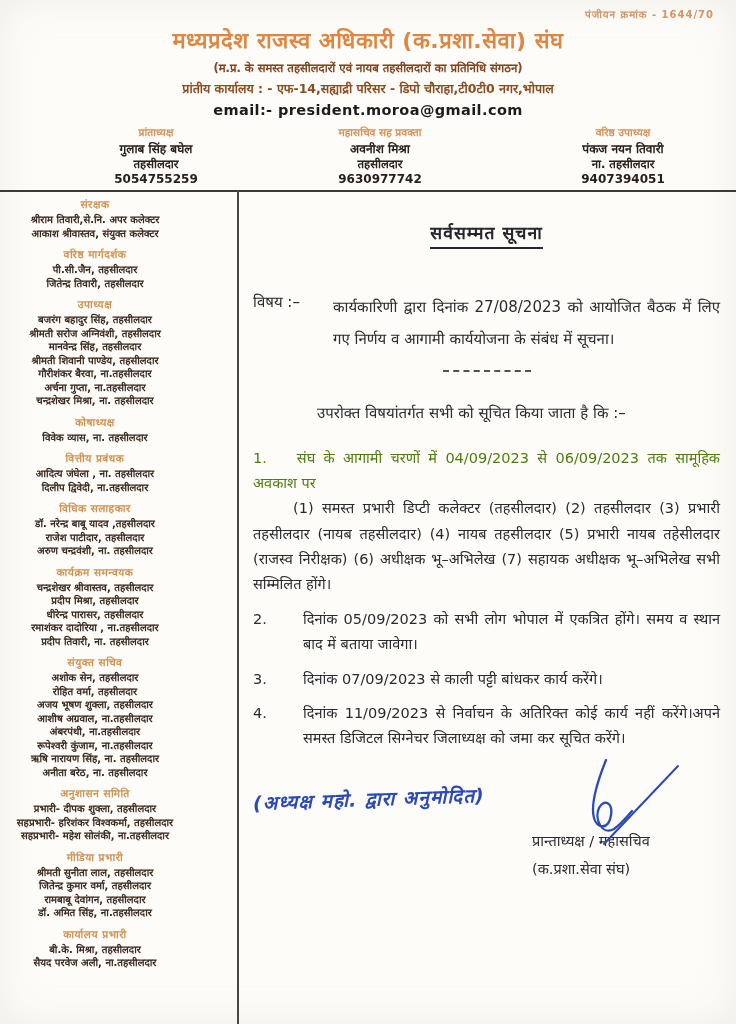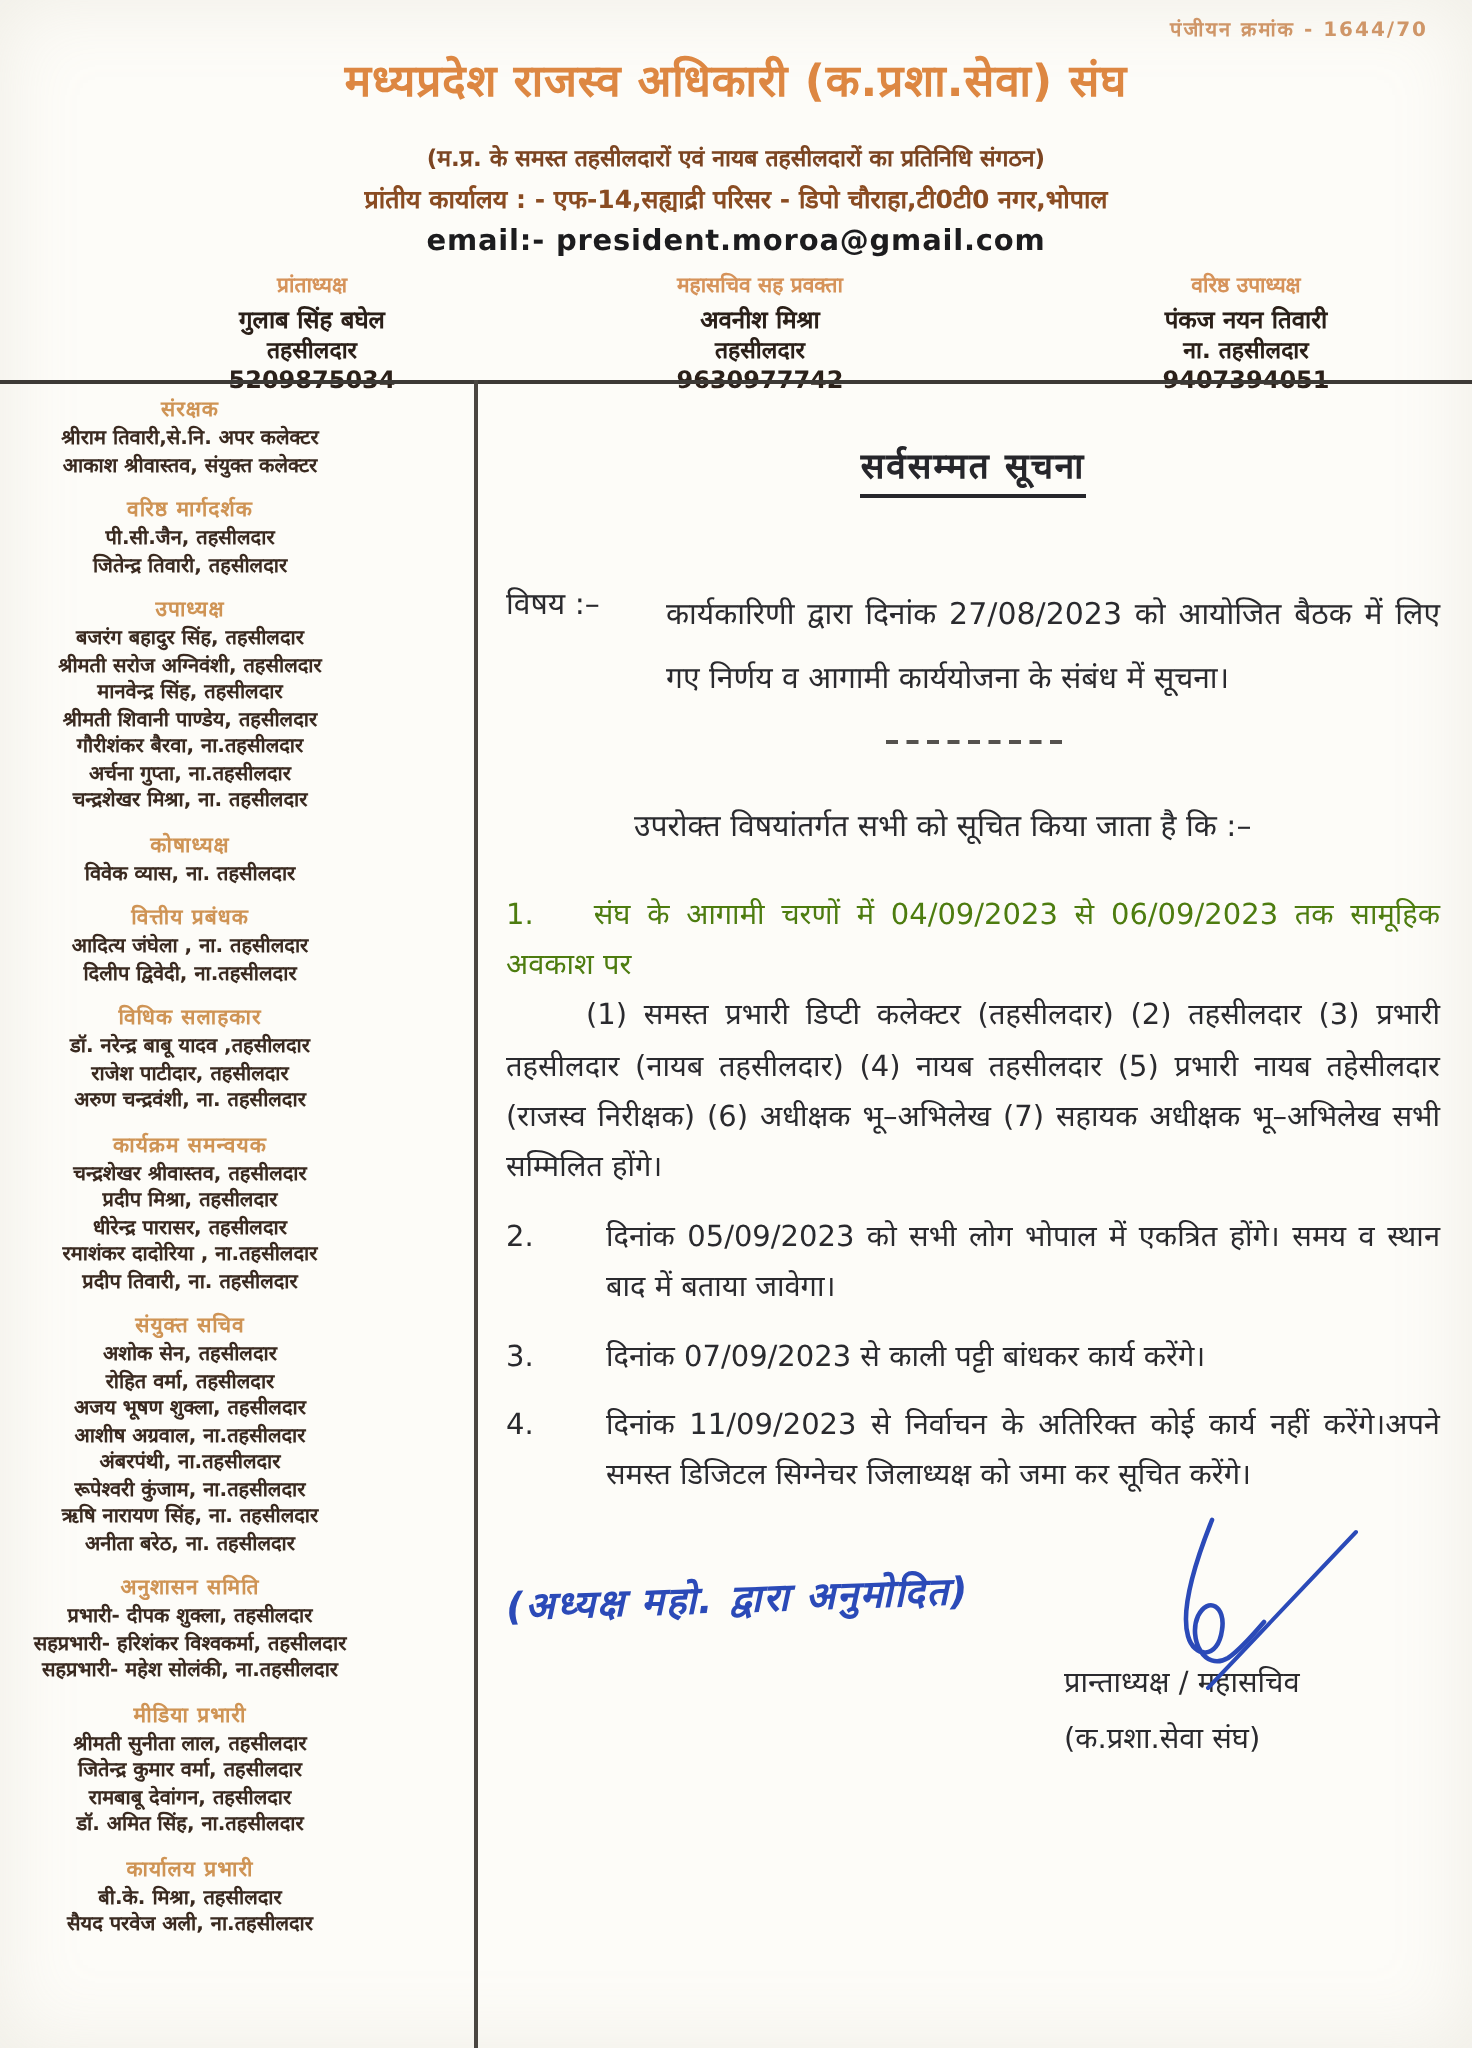--- a/index.html
+++ b/index.html
@@ -15,21 +15,21 @@
   
   .reg-no {
     position:absolute; top:7px; right:22px;
     font-size:10px; letter-spacing:1px; color:#cf9668; font-weight:bold;
   }
   .hdr { padding-top:24px; text-align:center; }
   .hdr-title {
     font-size:22px; font-weight:bold; color:#dd8742; letter-spacing:.5px;
   }
   .hdr-sub {
-    margin-top:17px; font-size:11.5px; font-weight:bold; color:#7c4522;
+    margin-top:6px; font-size:11.5px; font-weight:bold; color:#7c4522;
   }
   .hdr-addr {
     margin-top:5px; font-size:12.5px; font-weight:bold; color:#8a4c22;
   }
   .hdr-email {
     margin-top:5px; font-size:14.5px; font-weight:bold; color:#1c1c1e; letter-spacing:.4px;
   }
   
   .officials {
     display:grid; grid-template-columns:250px 260px 226px;
@@ -106,21 +106,21 @@
     <div class="hdr-sub">(म.प्र. के समस्त तहसीलदारों एवं नायब तहसीलदारों का प्रतिनिधि संगठन)</div>
     <div class="hdr-addr">प्रांतीय कार्यालय : - एफ-14,सह्याद्री परिसर - डिपो चौराहा,टी0टी0 नगर,भोपाल</div>
     <div class="hdr-email">email:- president.moroa@gmail.com</div>
   </header>
 
   <div class="officials">
     <div class="off-col">
       <div class="off-post">प्रांताध्यक्ष</div>
       <div class="off-name">गुलाब सिंह बघेल</div>
       <div class="off-role">तहसीलदार</div>
-      <div class="off-phone">5209875034</div>
+      <div class="off-phone">5054755259</div>
     </div>
     <div class="off-col">
       <div class="off-post">महासचिव सह प्रवक्ता</div>
       <div class="off-name">अवनीश मिश्रा</div>
       <div class="off-role">तहसीलदार</div>
       <div class="off-phone">9630977742</div>
     </div>
     <div class="off-col">
       <div class="off-post">वरिष्ठ उपाध्यक्ष</div>
       <div class="off-name">पंकज नयन तिवारी</div>

